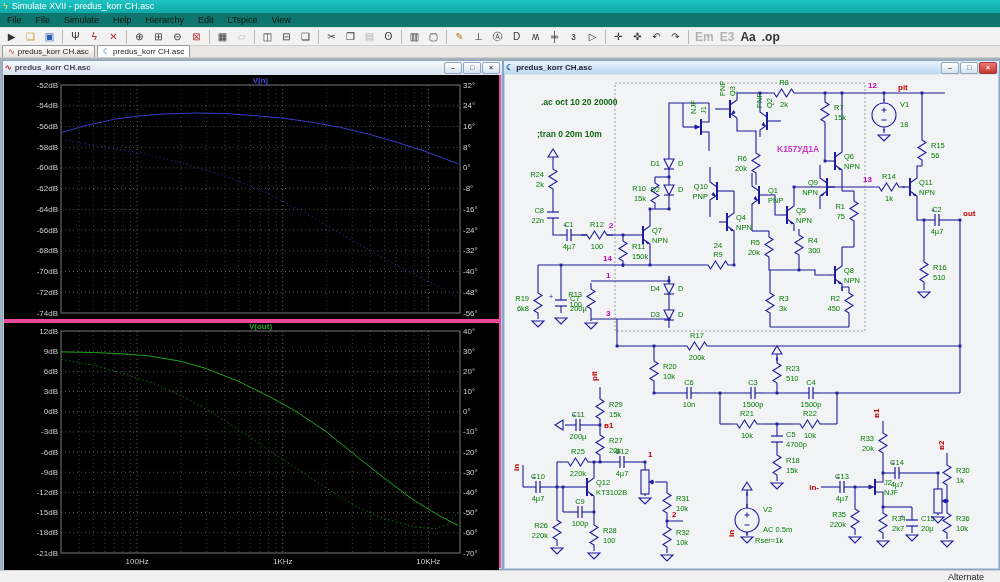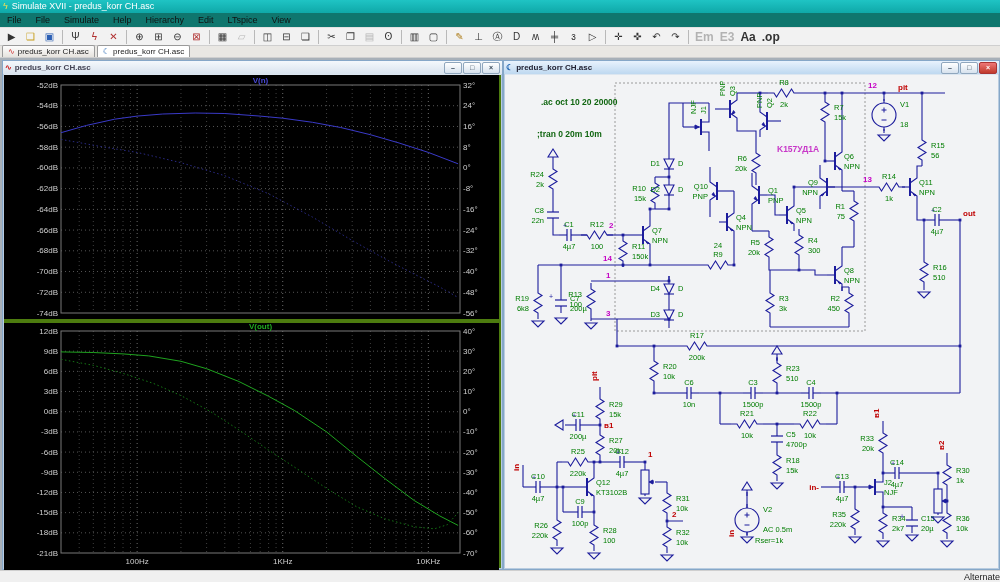--- a/index.html
+++ b/index.html
@@ -34,26 +34,26 @@
   .child{position:absolute;border:1px solid #86a7c8;background:#dce6f0;box-shadow:0 0 0 1px #b9cce0 inset;}
   .ctitle{height:13px;display:flex;align-items:center;font-size:8px;font-weight:bold;color:#223;
     padding:0 2px;box-sizing:border-box;}
   .ctitle.inactive{background:linear-gradient(#f4f8fc,#d9e3ee);color:#445;}
   .ctitle.active{background:linear-gradient(#e8f2fd,#bed8f0);}
   .ctitle .cicon{font-size:8px;margin-right:3px;}
   .ctitle .sp{flex:1;}
   .cbtn{width:16px;height:10px;border:1px solid #8fa6bd;border-radius:2px;margin-left:1px;
     background:linear-gradient(#ffffff,#d7e2ee);font-size:7px;line-height:9px;text-align:center;color:#345;}
   .cbtn.close-active{background:linear-gradient(#e77,#c0392b);color:#fff;border-color:#a33;}
-  .wf-client{position:absolute;left:1px;top:14px;right:1px;bottom:1px;background:#4d7c0f;}
+  .wf-client{position:absolute;left:1px;top:14px;right:1px;bottom:1px;background:#ec4899;}
   .sch-client{position:absolute;left:1px;top:14px;right:1px;bottom:1px;background:#f2f3f5;overflow:hidden;}
   
   .statusbar{position:absolute;left:0;top:570px;width:1000px;height:12px;background:#f0f0f0;
     border-top:1px solid #cfcfcf;box-sizing:border-box;font-size:9px;color:#222;
-    display:flex;align-items:center;justify-content:flex-end;padding-right:0;}
+    display:flex;align-items:center;justify-content:flex-end;padding-right:16px;}
 </style>
 </head>
 <body>
 
 <div class="app">
 
   <div class="titlebar">
     <span class="logo">ϟ</span>
     <span>Simulate XVII - predus_korr CH.asc</span>
   </div>

